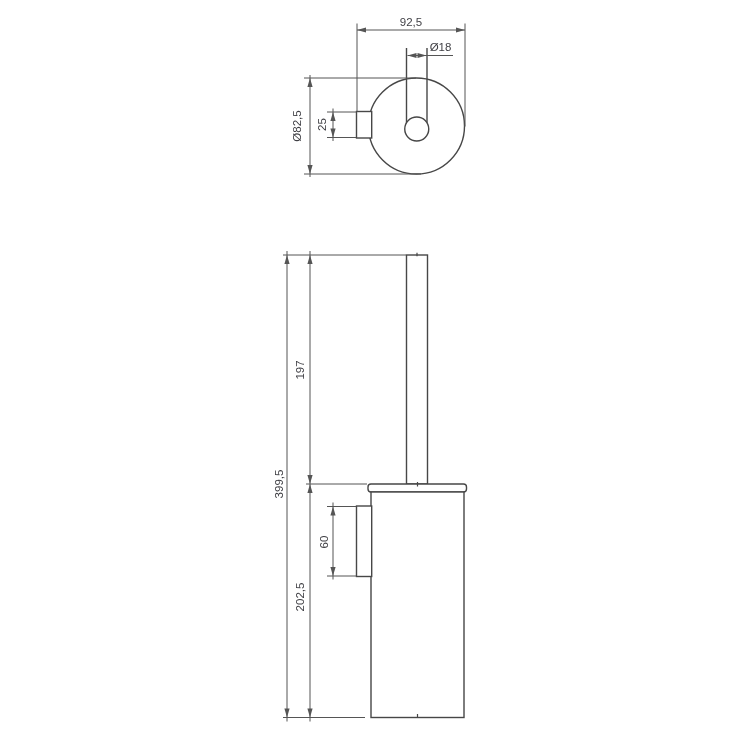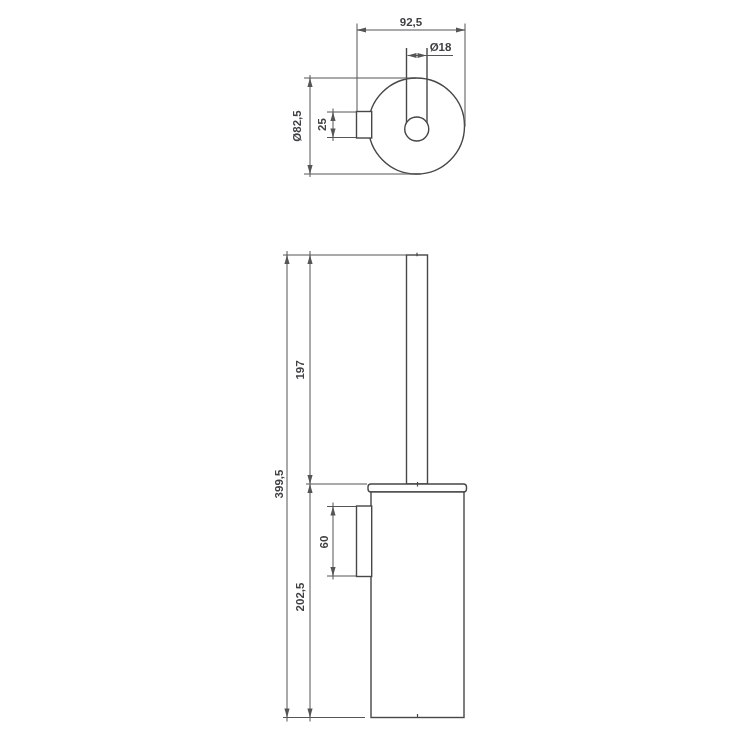--- a/index.html
+++ b/index.html
@@ -2,21 +2,21 @@
 <html style="--background: #ffffff; --object-line: #474747; --dimension-line: #555555; --text: #3f3f44;"><head>
 <meta charset="utf-8">
 <style>
   :root{
     --background:#ffffff;
     --object-line:#474747;
     --dimension-line:#555555;
     --text:#3f3f44;
   }
   html,body{margin:0;padding:0;background:var(--background);}
-  .stage{width:740px;height:740px;position:relative;background:var(--background);font-weight:bold;}
+  .stage{width:740px;height:740px;position:relative;background:var(--background);}
   svg{display:block;}
   .obj{fill:#ffffff;stroke:var(--object-line);stroke-width:1.4;}
   .objline{fill:none;stroke:var(--object-line);stroke-width:1.4;}
   .tick{fill:none;stroke:var(--object-line);stroke-width:1.2;}
   .dim{fill:none;stroke:var(--dimension-line);stroke-width:1;}
   .arr{fill:var(--dimension-line);stroke:none;}
   .dimtext{
     font-family:"Liberation Sans","DejaVu Sans",sans-serif;
     font-size:11.5px;
     fill:var(--text);

